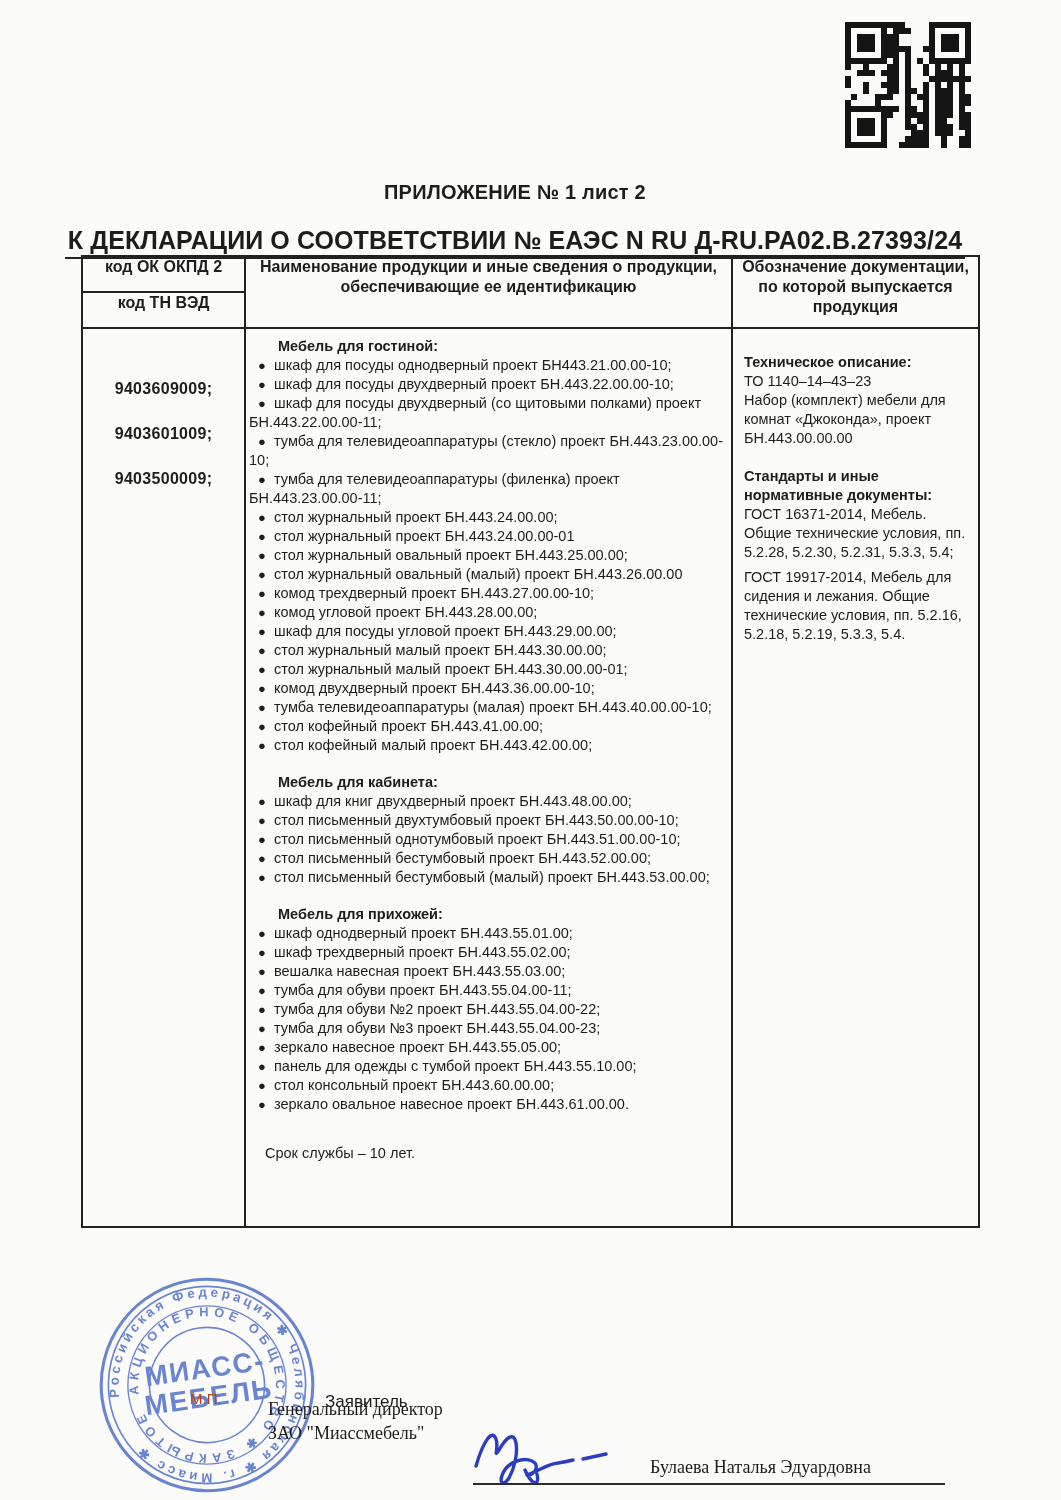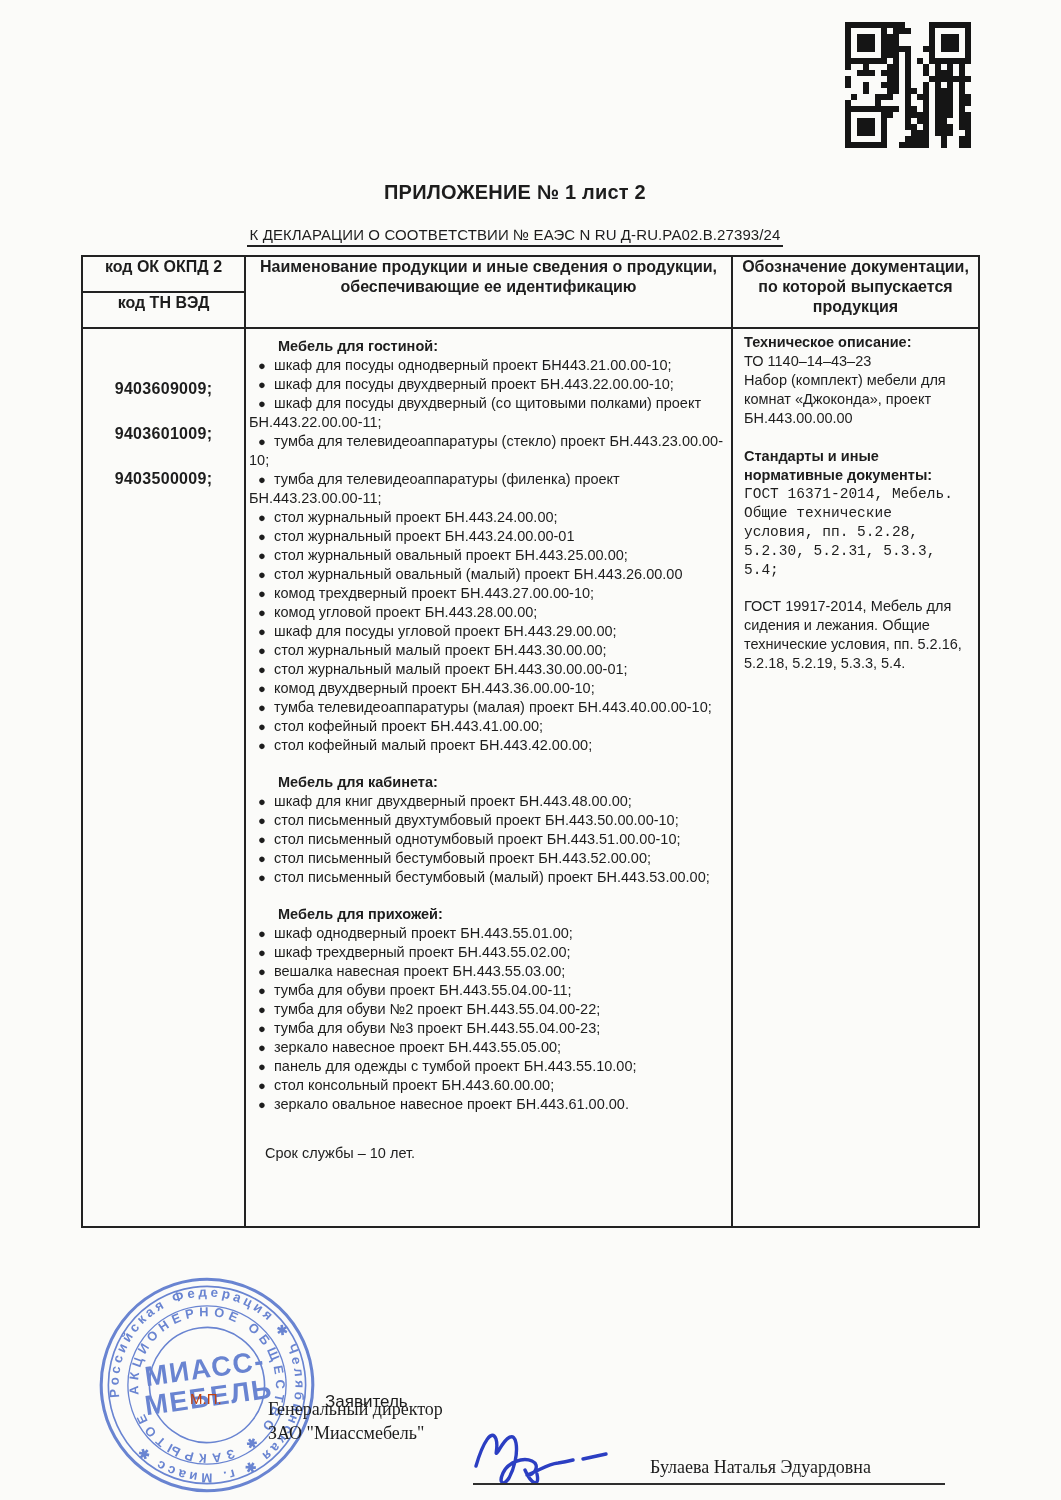--- a/index.html
+++ b/index.html
@@ -11,21 +11,21 @@
   .abs{position:absolute;}
 
   
   #qr{left:845px;top:22px;width:126px;height:126px;}
   .page-title{
     left:0;top:181px;width:1030px;text-align:center;
     font-size:20px;font-weight:bold;letter-spacing:.2px;
   }
   .page-subtitle-wrap{left:0;top:226px;width:1030px;text-align:center;}
   .page-subtitle{
-    display:inline-block;font-size:15px;font-weight:normal;
+    display:inline-block;font-size:25px;font-weight:bold;
     border-bottom:2.5px solid #222;padding:0 3px 2px 3px;letter-spacing:.1px;
   }
 
   
   table.doc{
     position:absolute;left:81px;top:255px;width:897px;
     border-collapse:collapse;table-layout:fixed;background:transparent;
   }
   table.doc td{border:2.4px solid #222;padding:0;vertical-align:top;}
   col.c1{width:163px;} col.c2{width:487px;} col.c3{width:247px;}
@@ -39,21 +39,21 @@
   .codes{padding-top:50px;text-align:center;}
   .code{font-weight:bold;font-size:16px;margin-bottom:26px;letter-spacing:.3px;}
 
   .items{padding:8px 6px 0 3px;}
   .section-h{font-weight:bold;margin-left:29px;}
   .li{text-indent:9px;}
   .li .bullet{display:inline-block;width:16px;text-indent:0;font-size:13px;}
   .sec-gap{height:18px;}
   .service{margin-top:30px;margin-left:16px;}
 
-  .docs{padding:4px 8px 0 11px;}
+  .docs{padding:24px 8px 0 11px;}
   .docs .bold{font-weight:bold;}
   .docs .block-gap{height:19px;}
 
   
   .stamp-wrap{left:94px;top:1272px;width:226px;height:226px;transform:rotate(-8deg);}
   .stamp-wrap svg{width:100%;height:100%;opacity:.82;}
   .ring-text-outer{font-size:13px;font-weight:bold;letter-spacing:3.2px;
     font-family:"Liberation Sans",sans-serif;}
   .ring-text-inner{font-size:12.5px;font-weight:bold;letter-spacing:4.6px;
     font-family:"Liberation Sans",sans-serif;}
@@ -414,21 +414,21 @@
         <div class="bold">Техническое описание:</div>
         <div>
 
         <div>ТО 1140–14–43–23</div>
               <div>Набор (комплект) мебели для комнат «Джоконда», проект БН.443.00.00.00</div>
             </div>
         <div class="block-gap"></div>
         <div class="bold">Стандарты и иные нормативные документы:</div>
         <div>
 
-        <div style="margin-bottom:17px;font-family:Liberation Mono, monospace;">ГОСТ 16371-2014, Мебель. Общие технические условия, пп. 5.2.28, 5.2.30, 5.2.31, 5.3.3, 5.4;</div>
+        <div style="margin-bottom:6px;">ГОСТ 16371-2014, Мебель. Общие технические условия, пп. 5.2.28, 5.2.30, 5.2.31, 5.3.3, 5.4;</div>
               <div style="margin-bottom:19px;">ГОСТ 19917-2014, Мебель для сидения и лежания. Общие технические условия, пп. 5.2.16, 5.2.18, 5.2.19, 5.3.3, 5.4.</div>
             </div>
       </div>
     </td>
   </tr>
 </tbody>
   </table>
 
 <div class="abs stamp-wrap">
   <svg viewBox="0 0 220 220">

